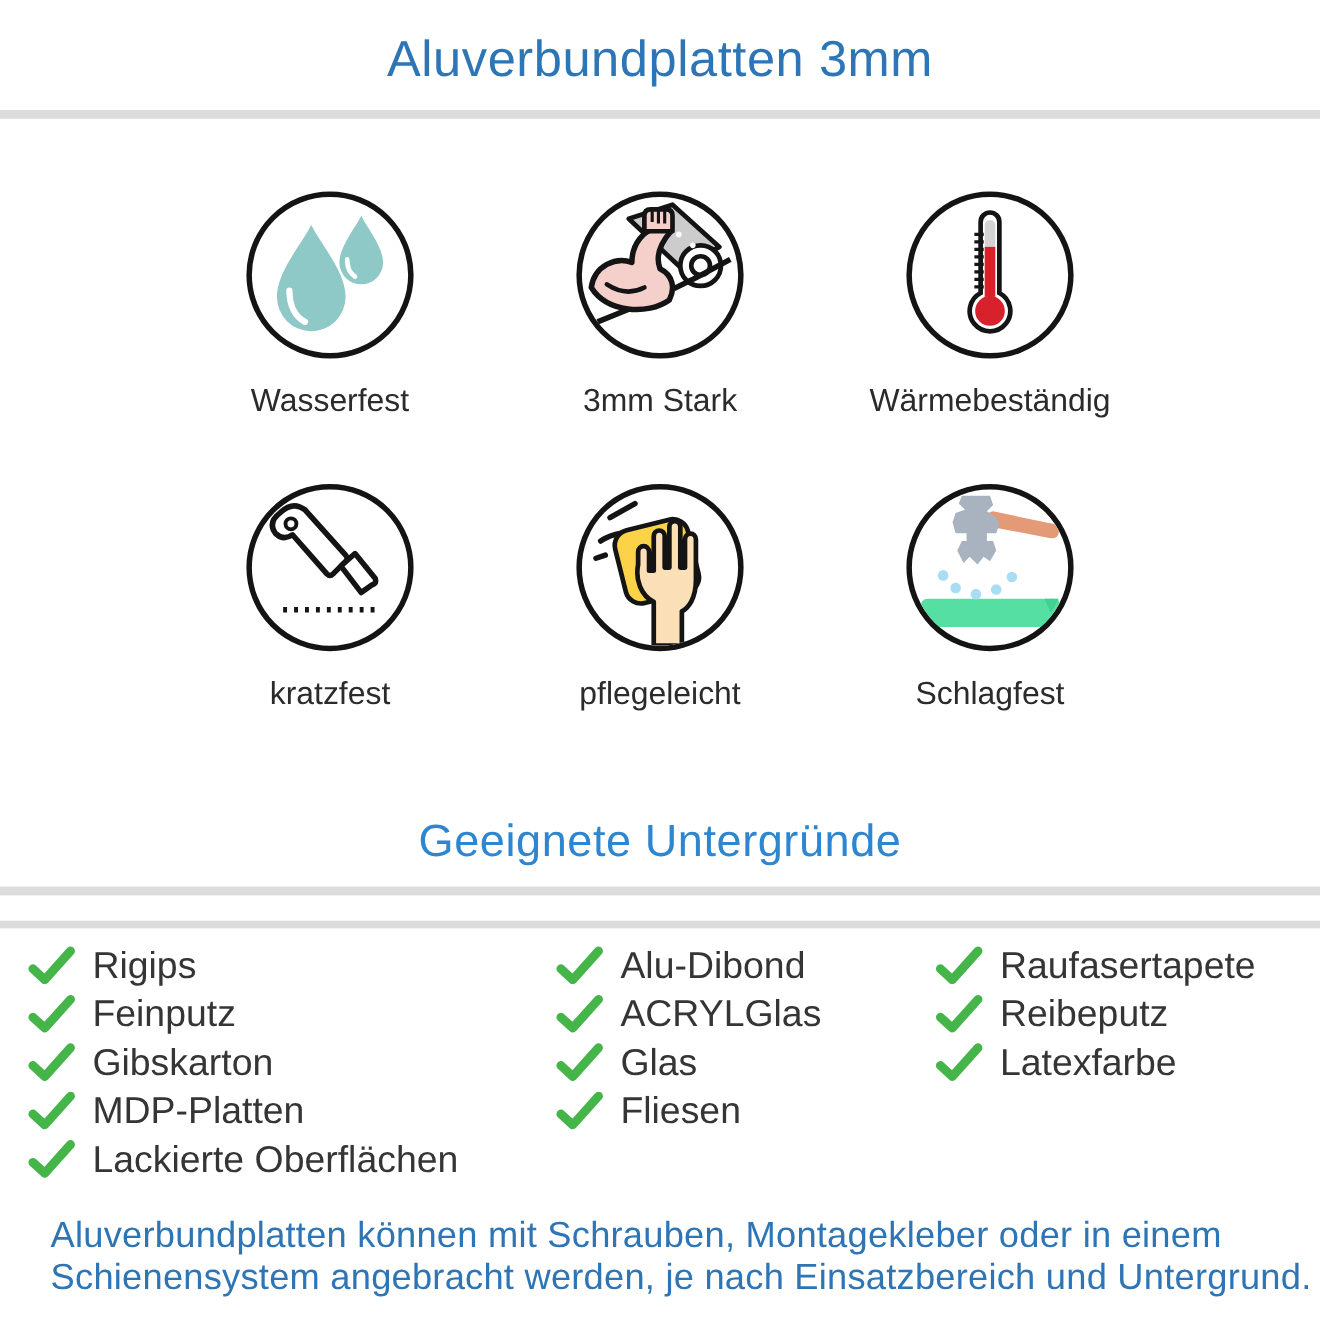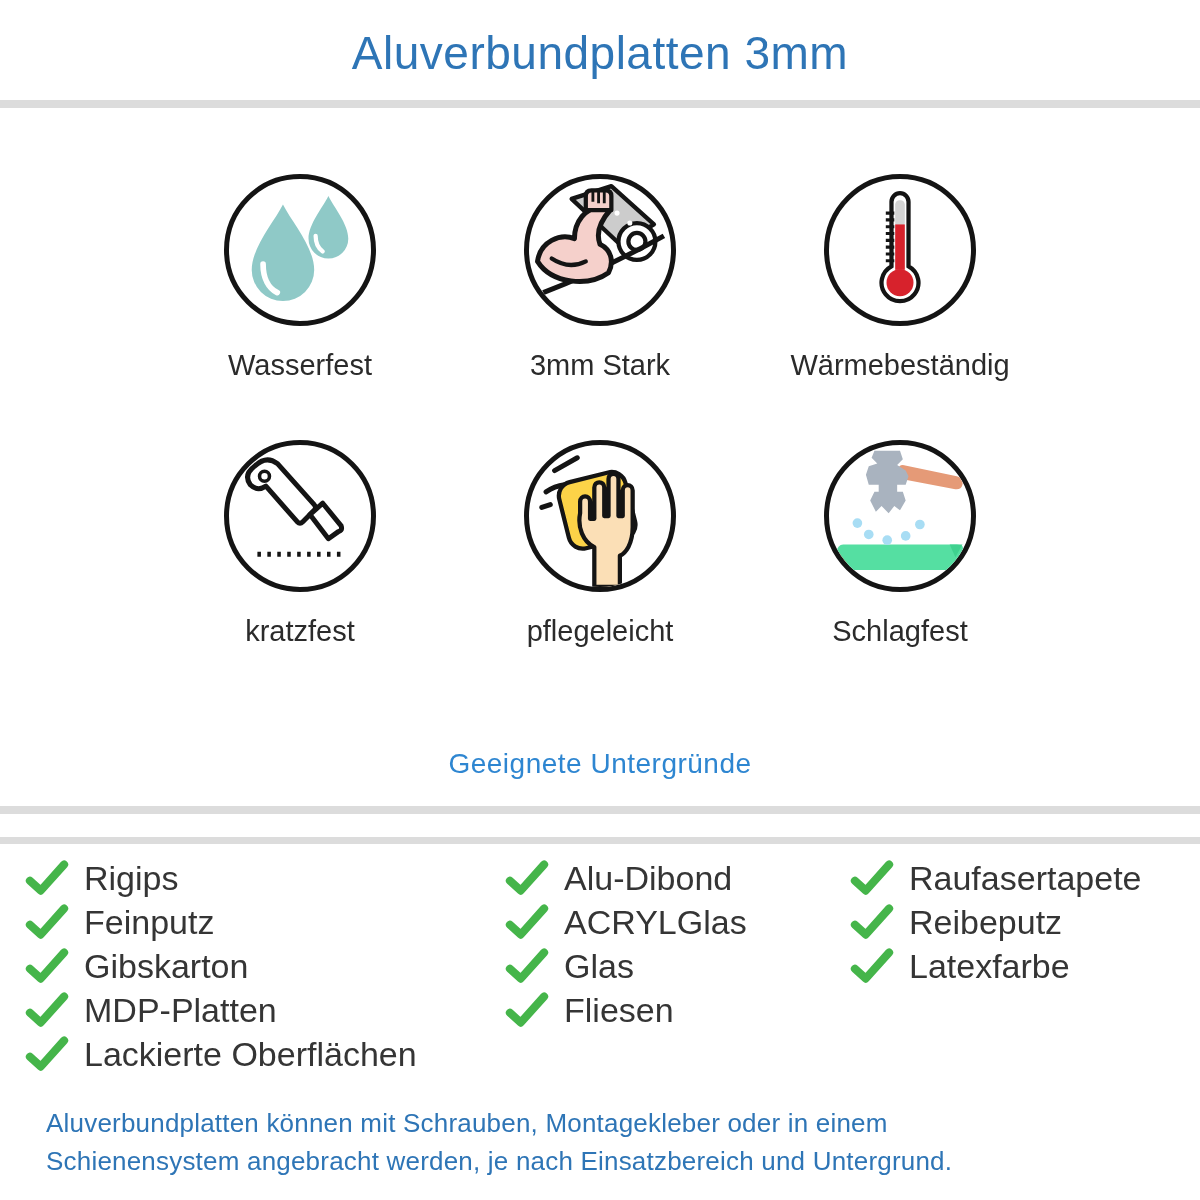--- a/index.html
+++ b/index.html
@@ -28,35 +28,35 @@
     width:152px;height:152px;border:5px solid #141414;border-radius:50%;
     overflow:hidden;background:#fff;box-sizing:border-box;
   }
   .circle svg{width:100%;height:100%;display:block;}
   .feature-label{
     margin-top:22px;font-size:29px;color:#2b2b2b;line-height:34px;white-space:nowrap;
   }
 
   .section-title{
     margin:88px 0 0 0;text-align:center;
-    font-size:28px;font-weight:400;color:#2e86d1;line-height:56px;letter-spacing:.5px;
+    font-size:41px;font-weight:400;color:#2e86d1;line-height:56px;letter-spacing:.5px;
   }
 
   .substrates{display:flex;margin-top:42px;padding-left:24px;}
   .sub-col{display:flex;flex-direction:column;}
   .sub-col.c1{width:480px;}
   .sub-col.c2{width:345px;}
   .sub-col.c3{flex:1;text-align:center;}
   .sub-item{display:flex;align-items:center;height:44px;}
   .check{width:46px;height:36px;flex:0 0 46px;margin-right:14px;}
   .sub-label{font-size:34px;color:#353535;white-space:nowrap;}
 
   .footer{
     margin-top:28px;padding-left:46px;
-    font-size:26px;color:#2e75b6;line-height:38px;letter-spacing:.2px;
+    font-size:33px;color:#2e75b6;line-height:38px;letter-spacing:.2px;
   }
 </style>
 </head>
 <body>
 
 <div class="page">
 
   <h1 class="page-title">Aluverbundplatten 3mm</h1>
   <div class="divider"></div>
 

